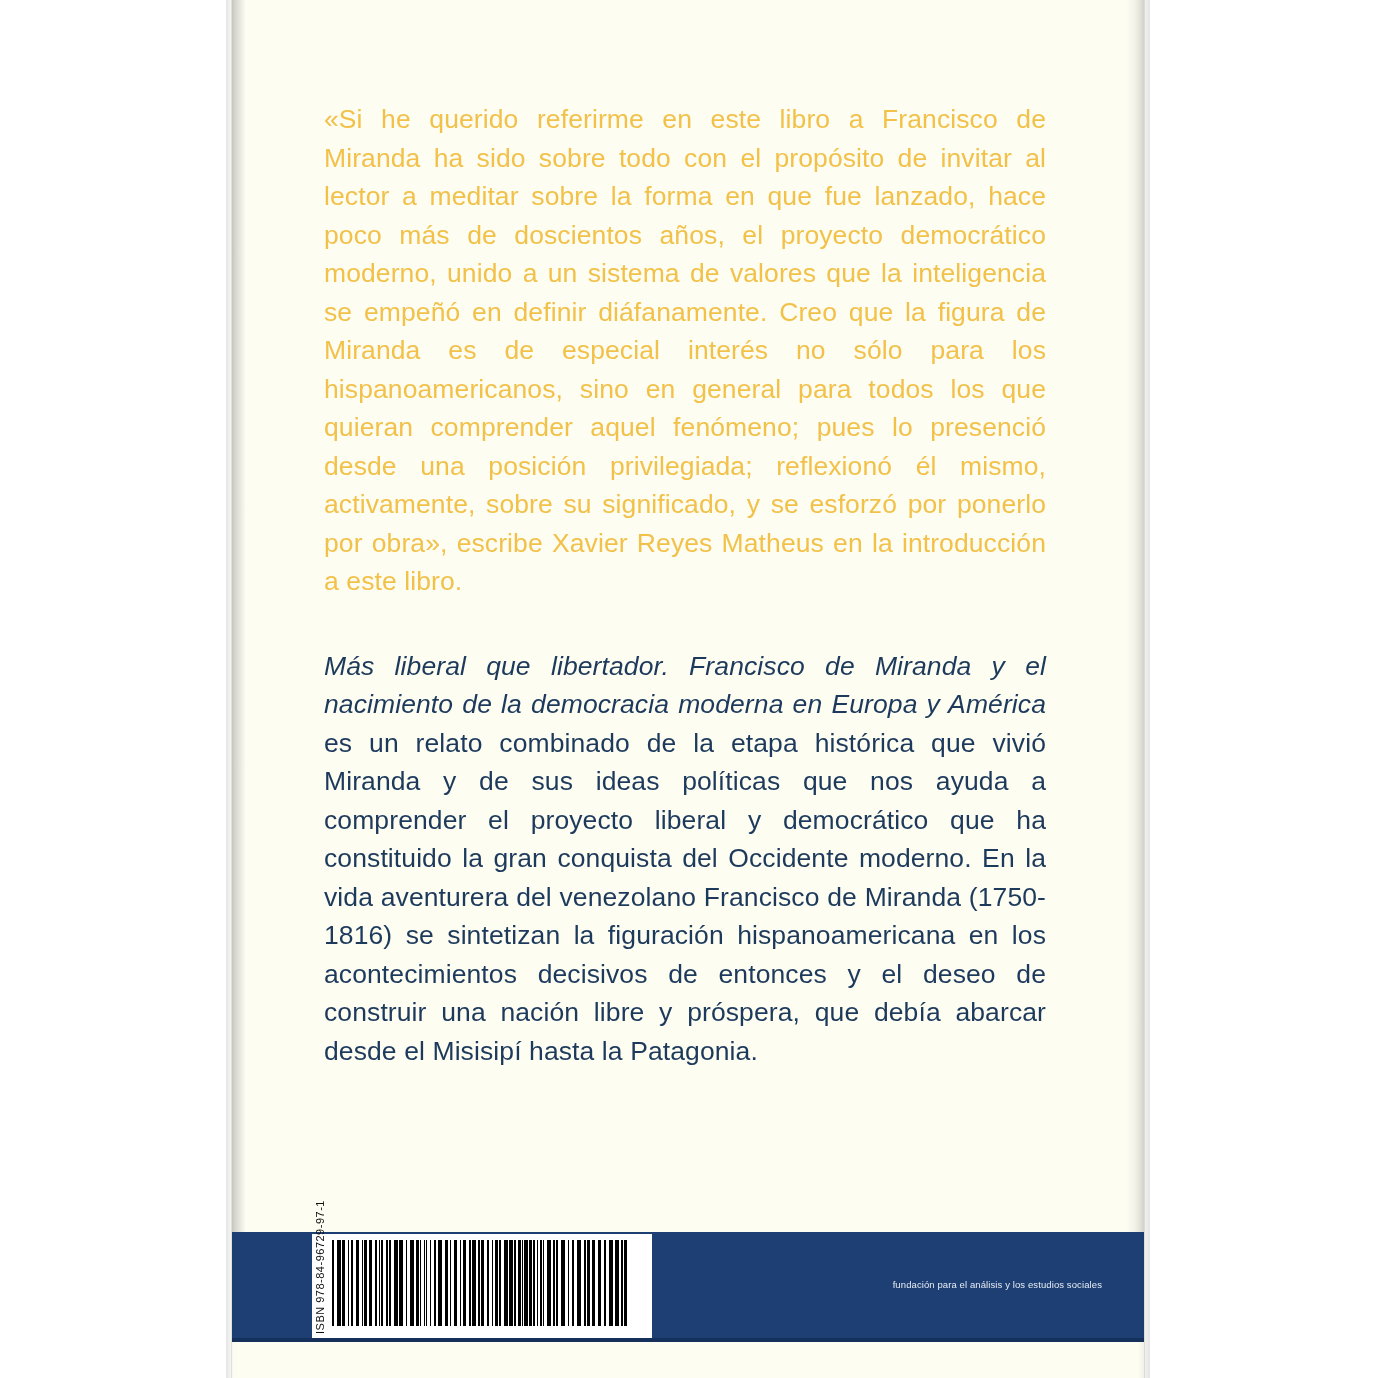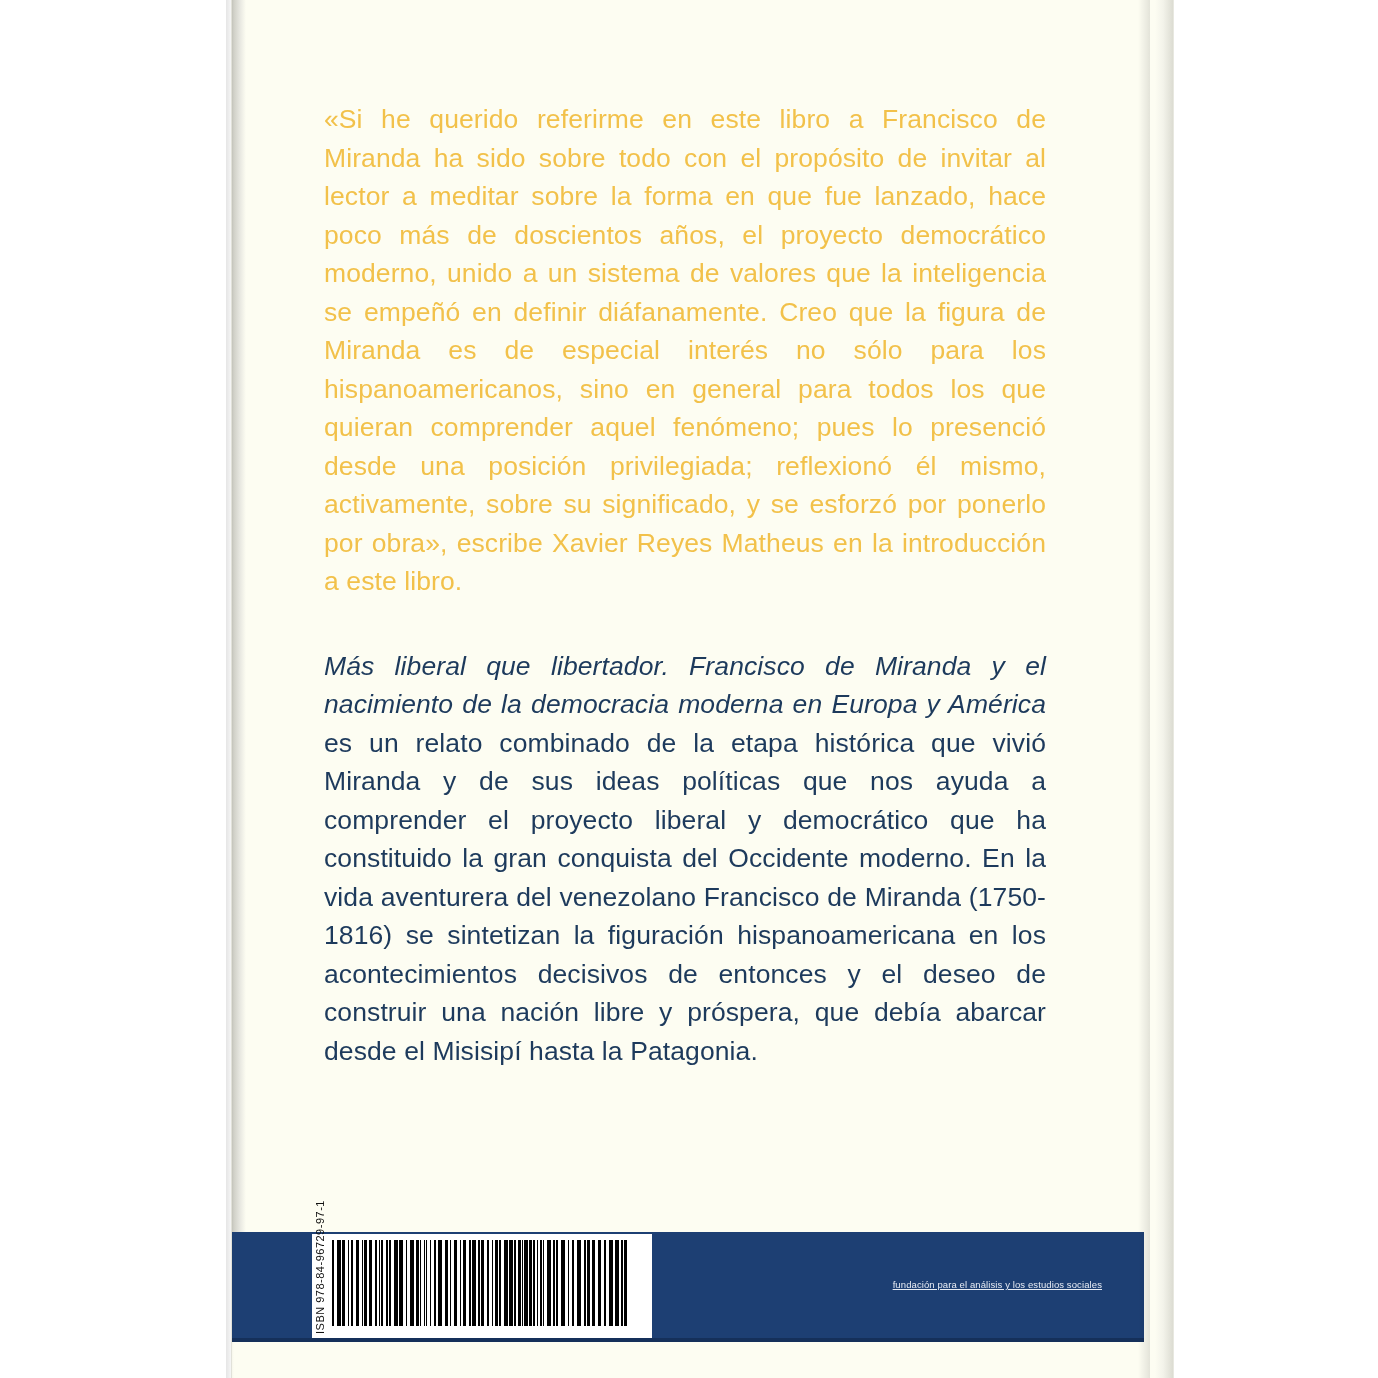--- a/index.html
+++ b/index.html
@@ -21,21 +21,20 @@
   }
   
   .cover {
     position: absolute;
     left: 232px;
     top: 0px;
     width: 912px;
     height: 1378px;
     background: #fdfdf2;
     box-shadow: 0 0 0 1px #e8e8e0;
-    padding-left: 29px;
   }
   
   .spine-edge {
     position: absolute;
     left: 0px;
     top: 0px;
     width: 14px;
     height: 100%;
     background: linear-gradient(to right, #c9c9c0, #e9e9e2 60%, #fdfdf2);
   }
@@ -161,21 +160,20 @@
     letter-spacing: -1px;
     font-family: "Liberation Sans", sans-serif;
   }
   .logo-sub {
     margin-top: 0;
     font-size: 9.5px;
     letter-spacing: 0.1px;
     color: #e7ecf4;
     font-family: "Liberation Sans", sans-serif;
     text-align: right;
-    text-decoration: underline;
   }
   
   .edge-shadow-left {
     position: absolute;
     left: 226px;
     top: 0;
     width: 8px;
     height: 1378px;
     background: linear-gradient(to right, rgba(0,0,0,0.10), rgba(0,0,0,0));
   }

